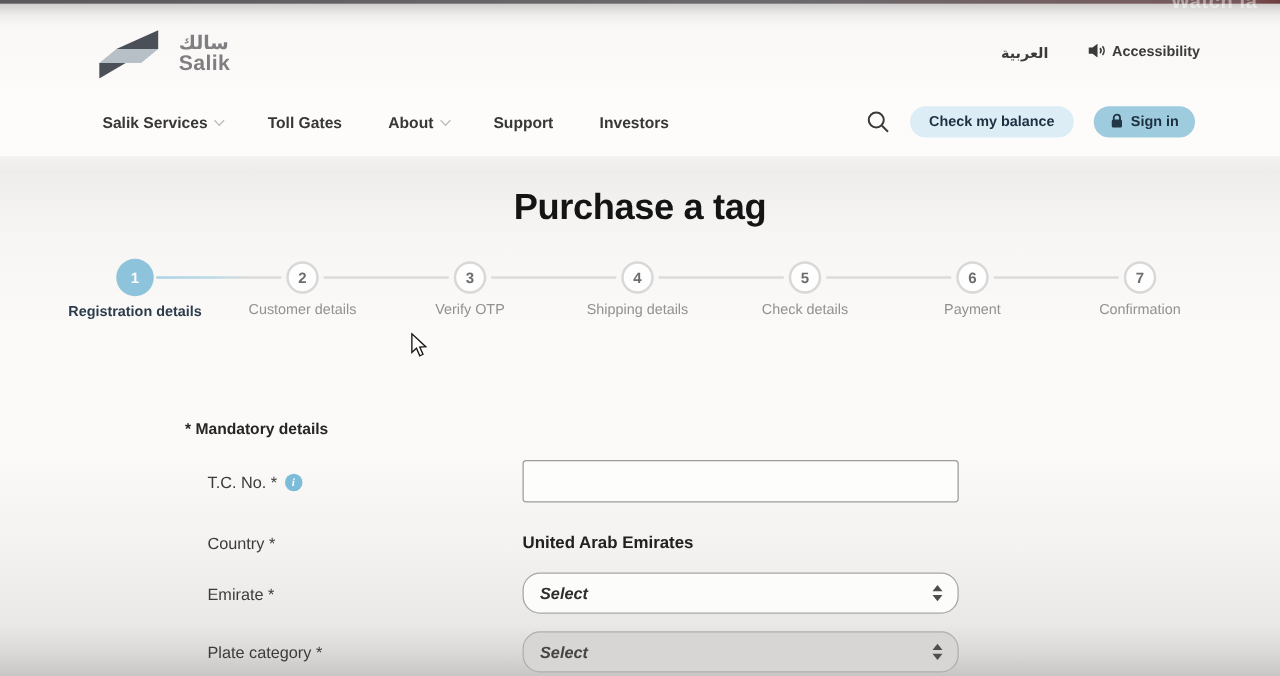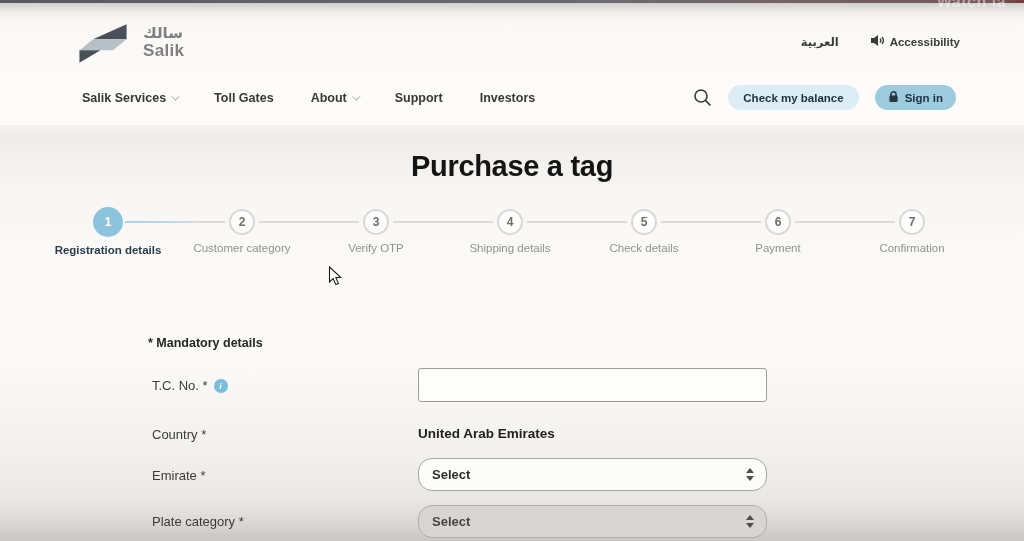--- a/index.html
+++ b/index.html
@@ -57,30 +57,30 @@
     position:relative;z-index:5;margin-top:2px;}
   .step.active .circle{width:30px;height:30px;margin-top:0;background:#8ec4db;border:none;color:#fdfdfd;}
   .step-label{margin-top:7px;font-size:11.5px;color:#91918f;}
   .step.active .step-label{color:#2c3b4c;font-weight:bold;}
   .connector{position:absolute;top:14px;height:2px;background:#dcdbd9;z-index:1;}
   .connector.c0{background:linear-gradient(90deg,#a9d4e6,#bcd9e6 45%,#dcdbd9 75%);}
 
   .section-heading{position:absolute;left:148px;top:284px;font-size:19.5px;font-weight:bold;color:#121212;}
   .mandatory{position:absolute;left:148px;top:336px;font-size:12.5px;font-weight:bold;color:#262624;}
 
-  .field-label{position:absolute;left:152px;font-size:13px;color:#3b3b39;display:flex;align-items:center;gap:6px;}
+  .field-label{position:absolute;left:166px;font-size:13px;color:#3b3b39;display:flex;align-items:center;gap:6px;}
   .info-dot{width:14px;height:14px;border-radius:50%;background:#7cbcd9;color:#fff;
     font-size:9px;font-weight:bold;font-style:italic;display:flex;align-items:center;justify-content:center;
     font-family:"Liberation Serif",serif;cursor:pointer;}
   .text-input{position:absolute;left:418px;top:368px;width:349px;height:34px;border:1px solid #9c9c9a;
     border-radius:3px;background:#fdfdfc;font-size:13px;padding:0 12px;color:#222;outline:none;}
   .static-value{position:absolute;left:418px;top:426px;font-size:13.5px;font-weight:bold;color:#21211f;}
   .select{position:absolute;left:418px;width:349px;height:33px;border:1px solid #a6a6a4;border-radius:14px;
     background:#fcfcfa;display:flex;align-items:center;justify-content:space-between;
-    padding:0 12px 0 13px;cursor:pointer;}
+    padding:0 12px 0 13px;cursor:pointer;font-style:italic;}
   .select .sel-text{font-size:13px;font-weight:bold;color:#2e2e2c;}
   .select.disabled{background:#d7d6d4;border-color:#aeaeac;}
   .select.disabled .sel-text{color:#454543;}
   .spin{display:flex;flex-direction:column;gap:3px;align-items:center;}
   .tri-up{width:0;height:0;border-left:4px solid transparent;border-right:4px solid transparent;border-bottom:5px solid #4e4e4c;}
   .tri-down{width:0;height:0;border-left:4px solid transparent;border-right:4px solid transparent;border-top:5px solid #4e4e4c;}
 
   .cursor{position:absolute;left:328px;top:266px;z-index:70;}
 </style>
 </head>
@@ -169,21 +169,21 @@
     <div class="connector" style="left:486px;width:100px;"></div>
     <div class="connector" style="left:620px;width:100px;"></div>
     <div class="connector" style="left:754px;width:100px;"></div>
     <div class="steps">
       <div class="step active">
         <div class="circle">1</div>
         <div class="step-label">Registration details</div>
       </div>
       <div class="step">
         <div class="circle">2</div>
-        <div class="step-label">Customer category</div>
+        <div class="step-label">Customer details</div>
       </div>
       <div class="step">
         <div class="circle">3</div>
         <div class="step-label">Verify OTP</div>
       </div>
       <div class="step">
         <div class="circle">4</div>
         <div class="step-label">Shipping details</div>
       </div>
       <div class="step">

